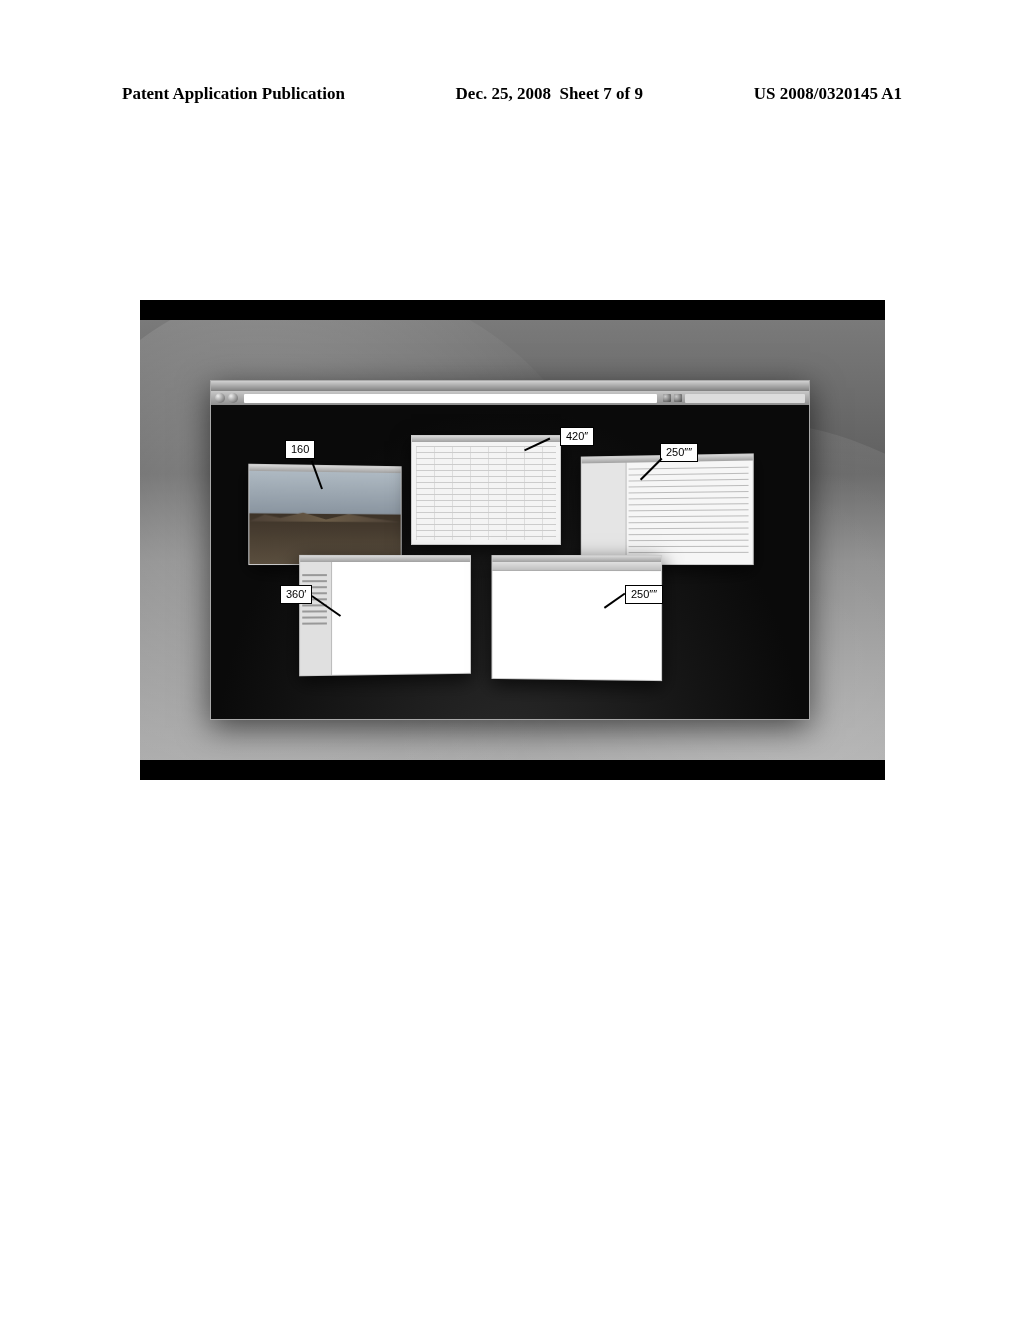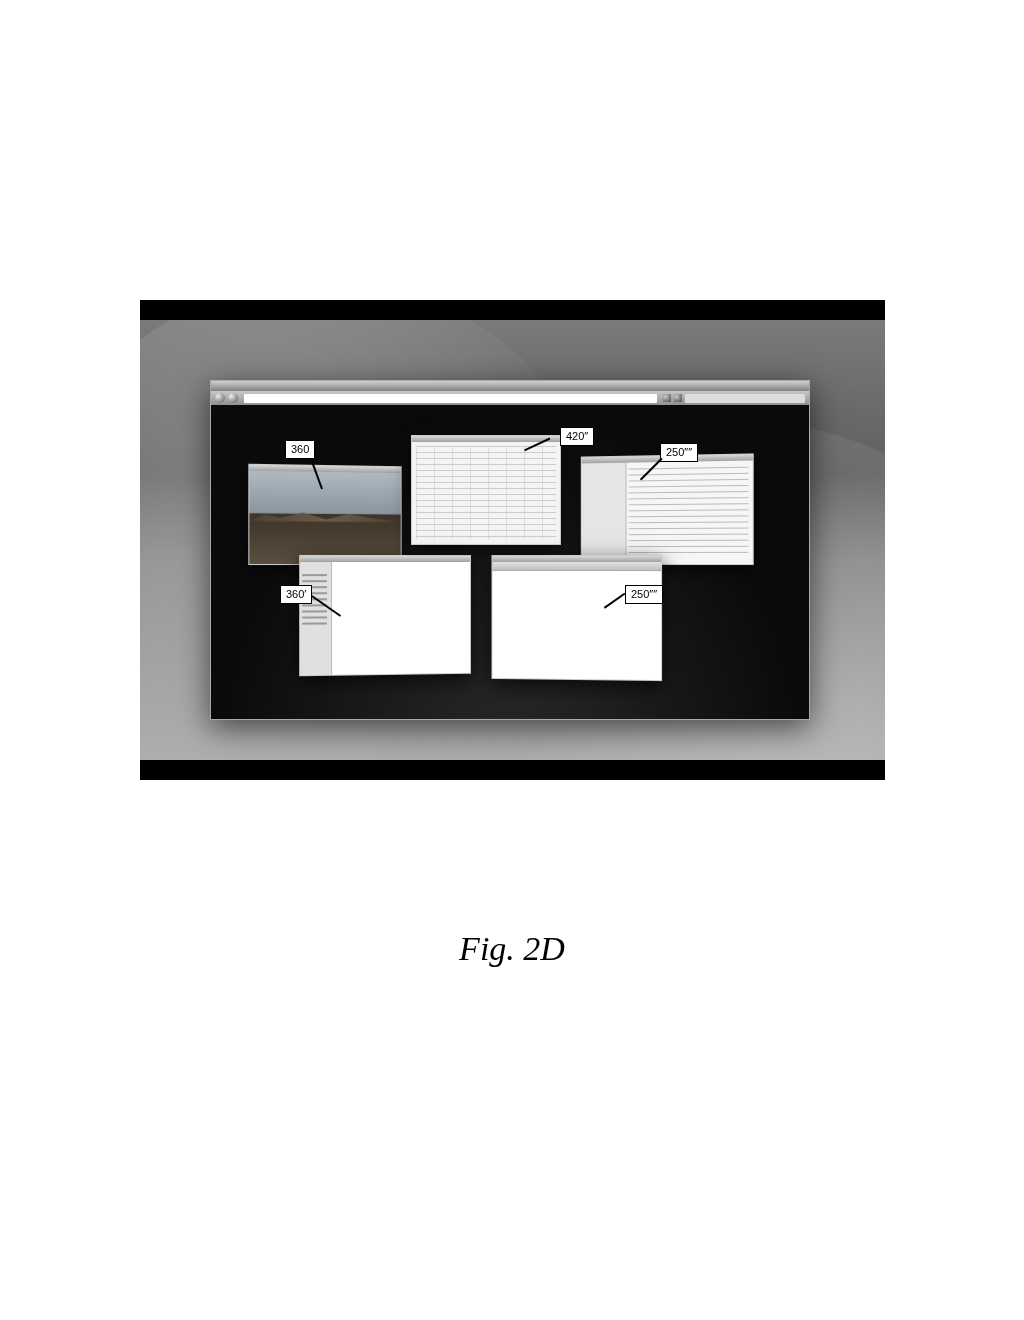--- a/index.html
+++ b/index.html
@@ -36,20 +36,27 @@
   .t-list .body::before { content:""; position:absolute; left:0; top:0; bottom:0; width:26%; background:#e5e5e5; border-right:1px solid #bbb; }
   .t-list .body::after { content:""; position:absolute; left:28%; right:4px; top:6px; bottom:6px; background: repeating-linear-gradient(180deg,#bbb 0 1px, transparent 1px 6px); }
   .refbox { position: absolute; background: #fff; border: 1.5px solid #000; font-size: 11px; line-height: 1; padding: 3px 5px; font-family: Arial, sans-serif; }
   .leader { position: absolute; background: #000; height: 1.5px; transform-origin: left center; }
   .figlabel { position: absolute; top: 930px; left: 0; right: 0; text-align: center; font-style: italic; font-size: 34px; font-family: "Times New Roman", serif; }
 </style>
 </head>
 <body>
 
 <div class="page">
+  <div class="header">
+    <div class="header-row">
+      <span class="seg">Patent Application Publication</span>
+      <span class="seg">Dec. 25, 2008  Sheet 7 of 9</span>
+      <span class="seg">US 2008/0320145 A1</span>
+    </div>
+  </div>
 
   <div class="figure-outer">
     <div class="figure-inner">
       <div class="bg-curve1"></div>
       <div class="bg-curve2"></div>
 
       <div class="browser">
         <div class="titlebar"></div>
         <div class="toolbar">
           <div class="navbtn"></div>
@@ -77,31 +84,30 @@
             <div class="tbar"></div>
               <div class="body"></div>
           </div>
           <div class="thumb t-blank" style="left:280px; top:150px; width:170px; height:125px; transform: rotateY(-5deg);">
             <div class="tbar"></div>
               <div class="body"></div>
           </div>
         </div>
       </div>
 
-      <div class="refbox" style="left:145px; top:120px;">360</div>
+      <div class="refbox" style="left:145px; top:120px;">160</div>
       <div class="leader" style="left:172px; top:140px; width:30px; transform: rotate(70deg);"></div>
 
       <div class="refbox" style="left:420px; top:107px;">420″</div>
       <div class="leader" style="left:410px; top:118px; width:28px; transform: rotate(155deg);"></div>
 
       <div class="refbox" style="left:520px; top:123px;">250″″</div>
       <div class="leader" style="left:522px; top:138px; width:30px; transform: rotate(135deg);"></div>
 
       <div class="refbox" style="left:140px; top:265px;">360′</div>
       <div class="leader" style="left:172px; top:275px; width:35px; transform: rotate(35deg);"></div>
 
       <div class="refbox" style="left:485px; top:265px;">250″″</div>
       <div class="leader" style="left:485px; top:273px; width:25px; transform: rotate(145deg);"></div>
     </div>
   </div>
 
-  <div class="figlabel">Fig. 2D</div>
 </div>
 
 </body></html>

